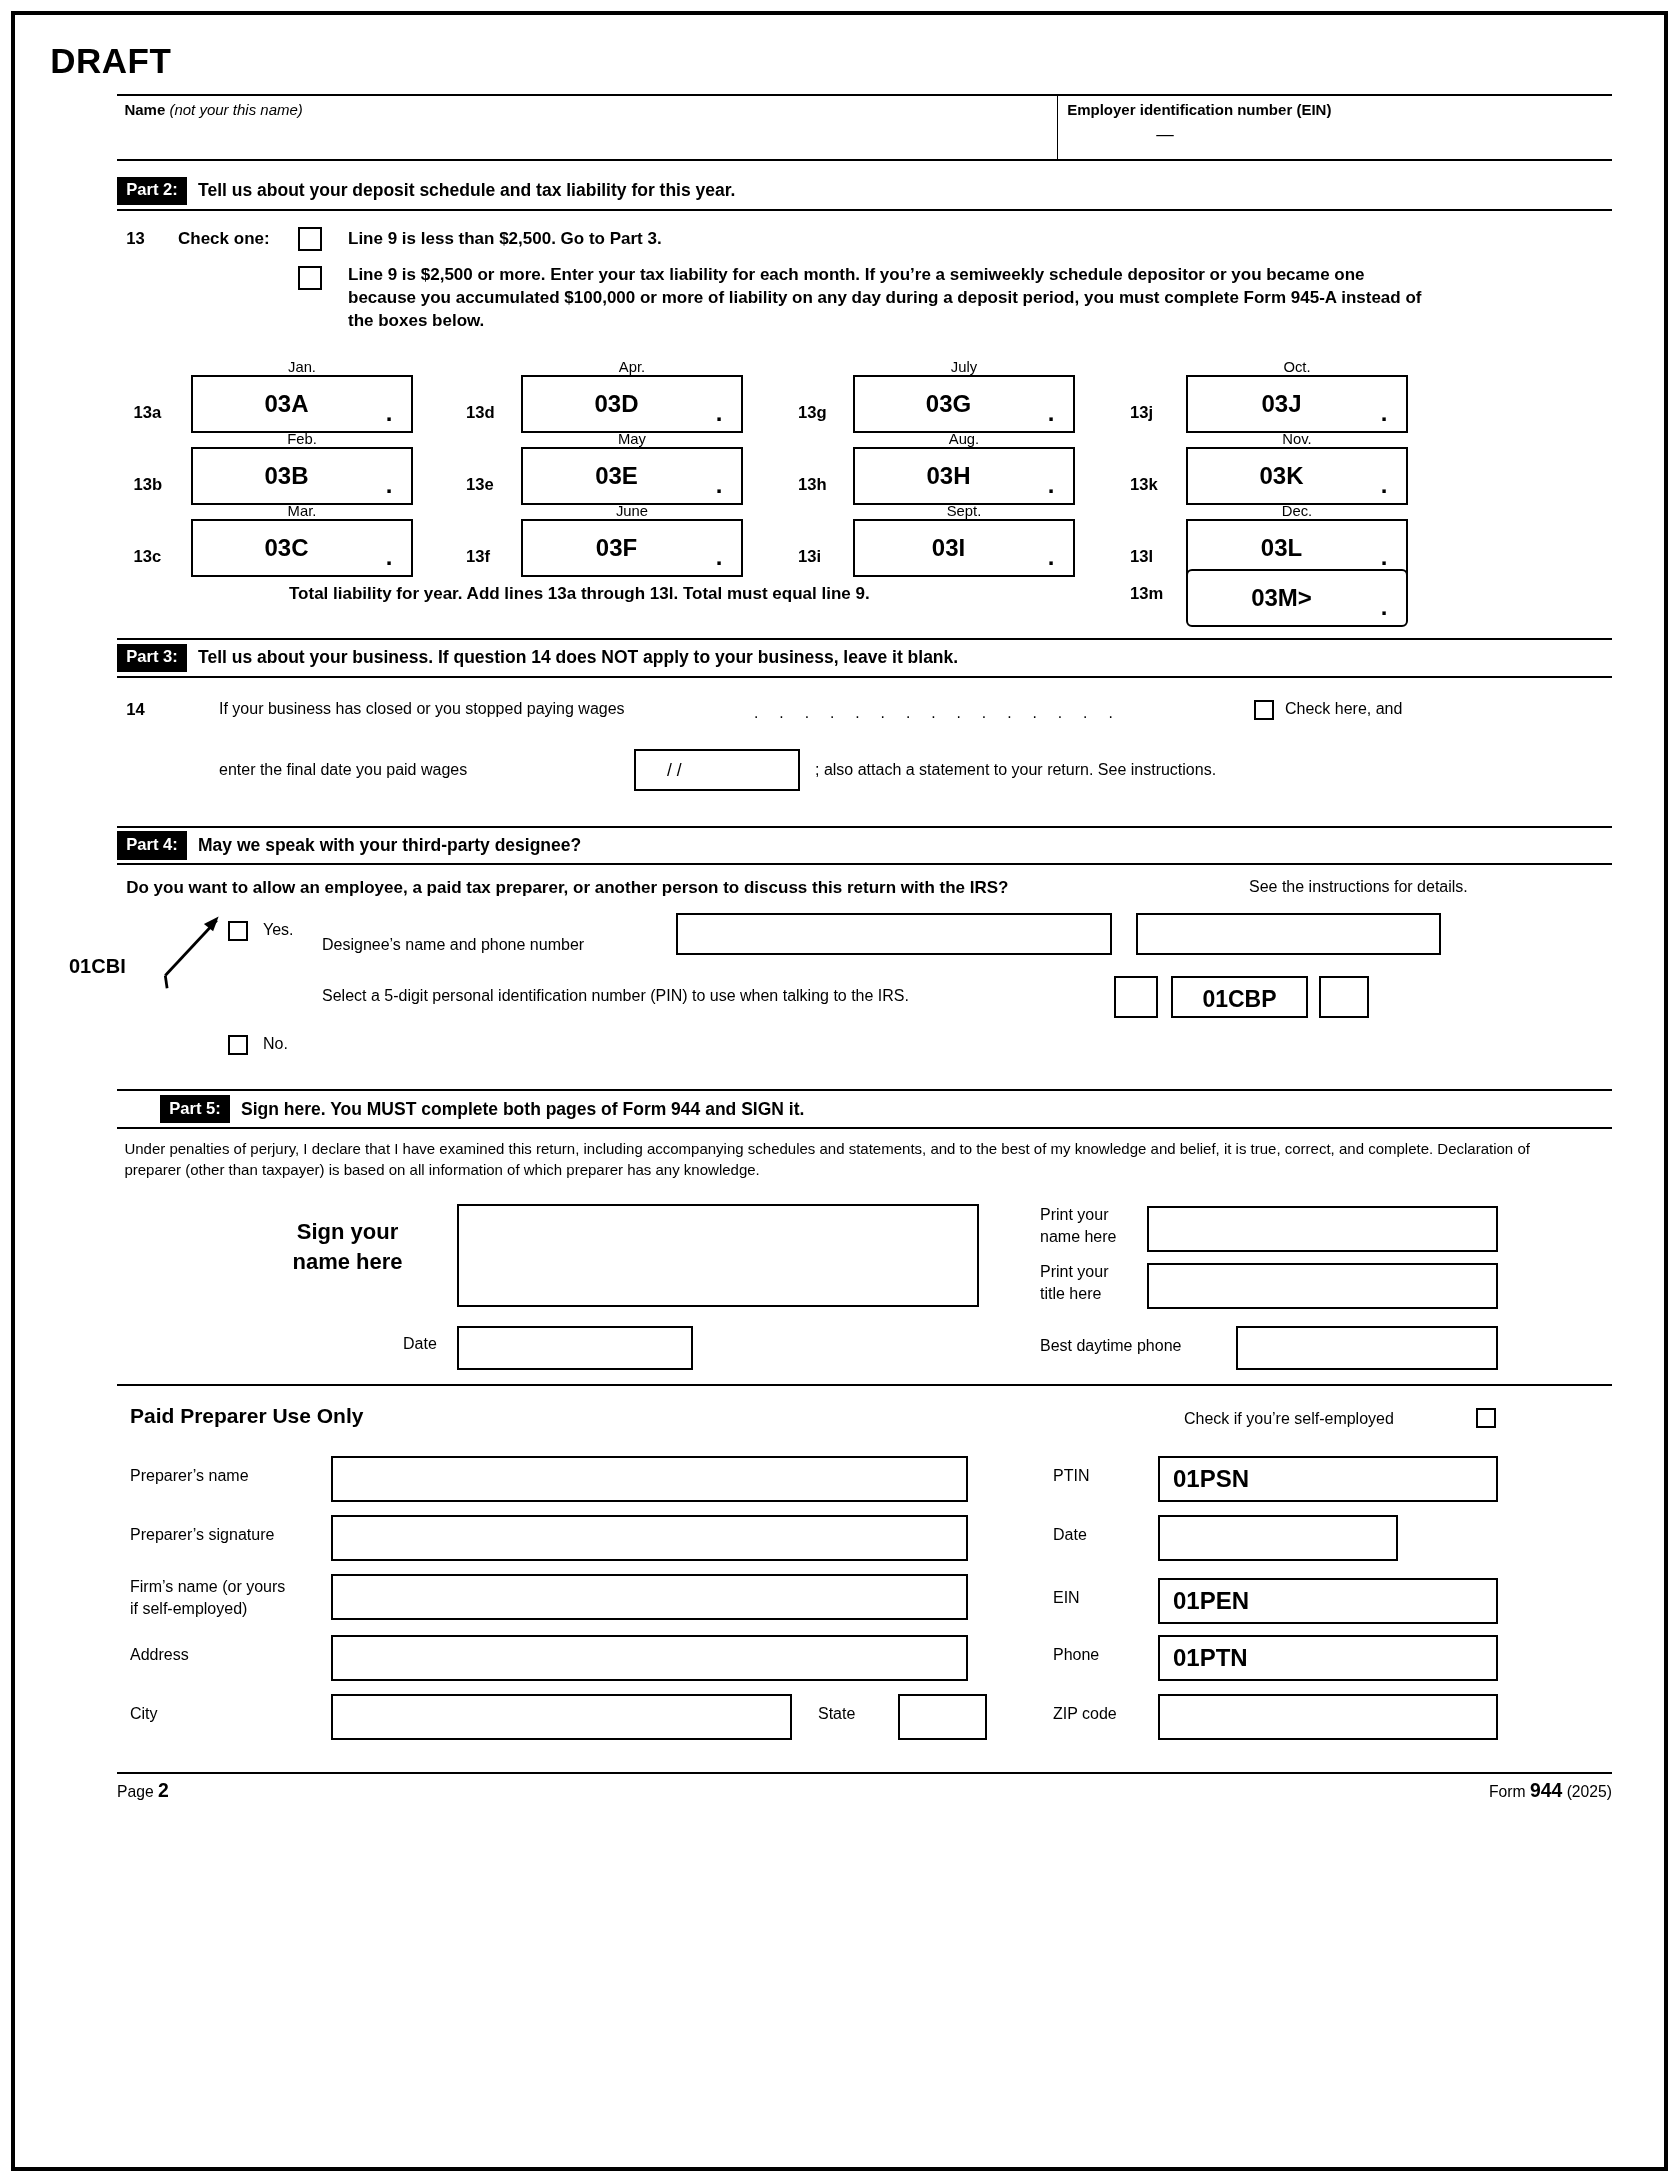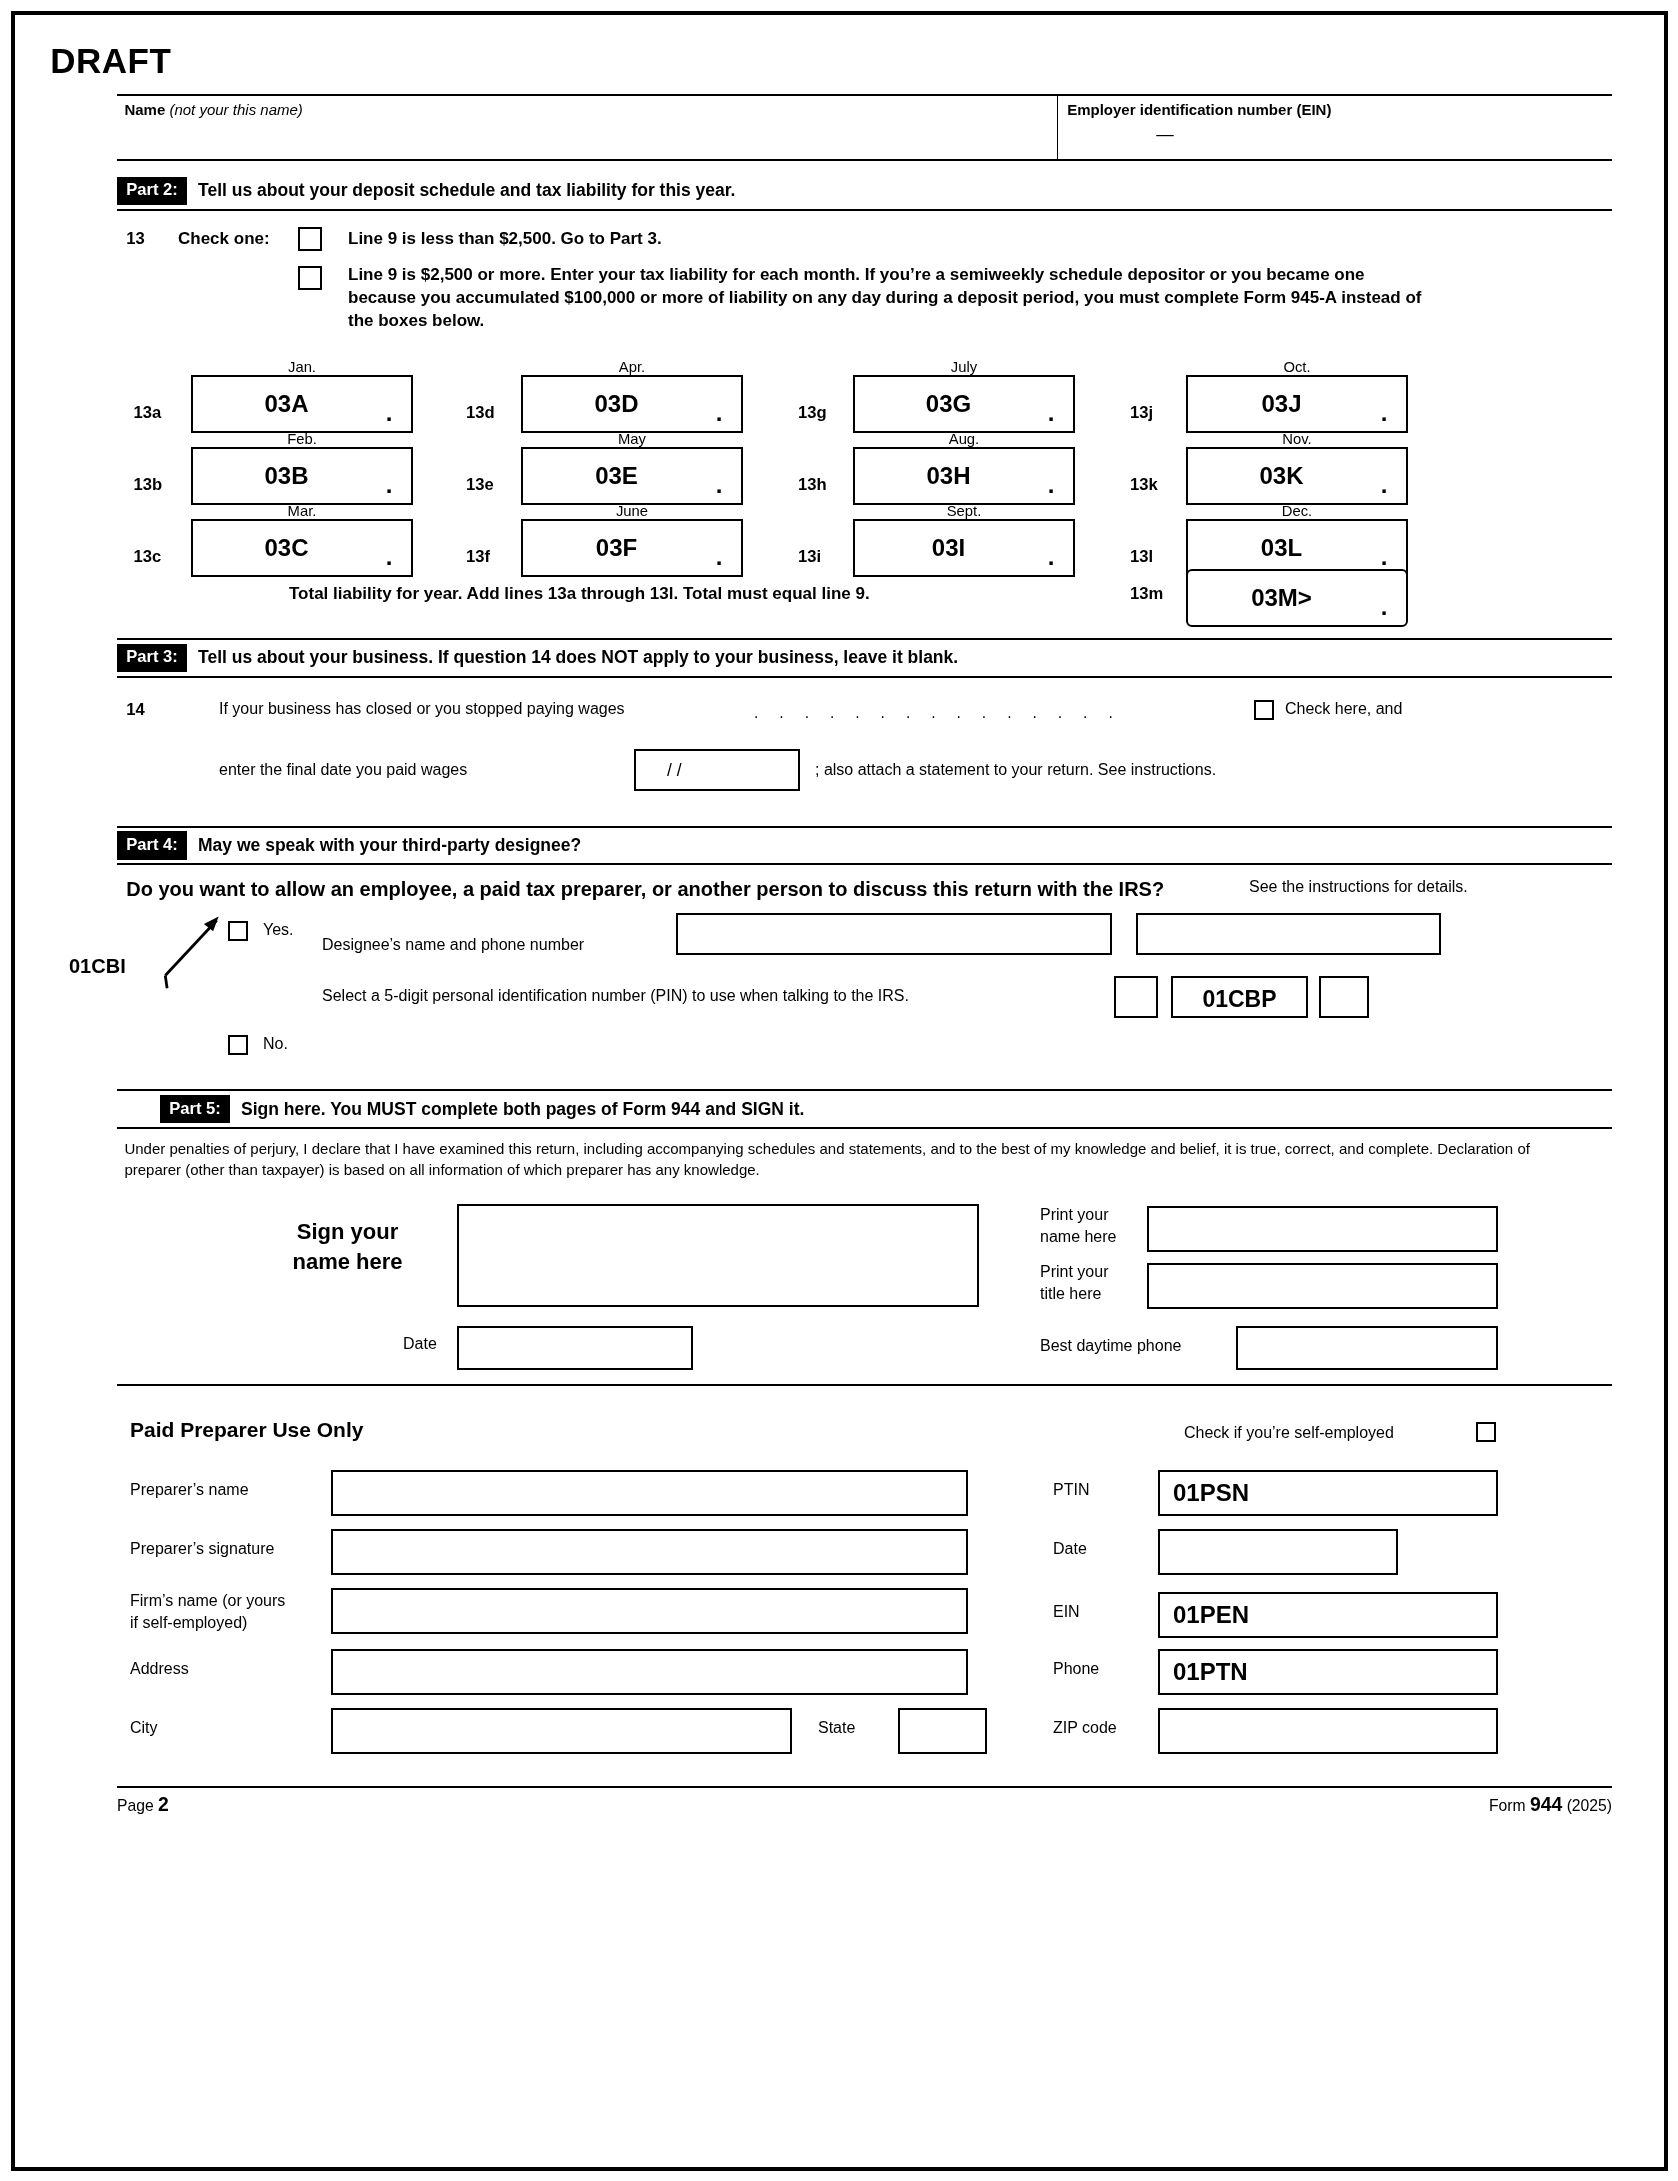--- a/index.html
+++ b/index.html
@@ -225,21 +225,21 @@
         </div>
         <span class="txt17" style="position:absolute;left:698px;top:13px;">; also attach a statement to your return. See instructions.</span>
       </div>
 
       <div class="partbar" style="border-top:2.8px solid #000;">
         <span class="tag">Part 4:</span>
         <span class="txt">May we speak with your third-party designee?</span>
       </div>
 
       <div class="row" style="height:39px;margin-top:9.2px;">
-        <span class="bold" style="position:absolute;left:9.2px;top:3.7px;font-size:20px;">Do you want to allow an employee, a paid tax preparer, or another person to discuss this return with the IRS?</span>
+        <span class="bold" style="position:absolute;left:9.2px;top:3.7px;font-size:17px;">Do you want to allow an employee, a paid tax preparer, or another person to discuss this return with the IRS?</span>
         <span class="txt17" style="position:absolute;left:1132px;top:3.7px;">See the instructions for details.</span>
       </div>
 
       <div class="row" style="height:63px;">
         <span class="cbx-sm" style="position:absolute;left:111px;top:7.4px;"></span>
         <span class="txt17" style="position:absolute;left:146px;top:7.4px;">Yes.</span>
         <span class="txt17" style="position:absolute;left:205px;top:23px;text-align:center;">Designee’s name and phone number</span>
         <div class="fieldbox" style="position:absolute;left:559px;top:0px;width:436px;height:42px;"></div>
         <div class="fieldbox" style="position:absolute;left:1019px;top:0px;width:305px;height:42px;"></div>
         <span class="callout" style="left:-48px;top:42px;">01CBI</span>
@@ -292,21 +292,21 @@
 
         <span class="sig-lbl" style="position:absolute;left:286px;top:142px;">Date</span>
         <div class="fieldbox" style="position:absolute;left:340px;top:133px;width:236px;height:44px;"></div>
 
         <span class="sig-lbl" style="position:absolute;left:923px;top:144px;">Best daytime phone</span>
         <div class="fieldbox" style="position:absolute;left:1119px;top:133px;width:262px;height:44px;"></div>
       </div>
 
       <div style="border-top:2.8px solid #000;margin-top:5.5px;"></div>
 
-      <div class="row" style="height:57px;margin-top:25px;text-align:right;">
+      <div class="row" style="height:57px;margin-top:11px;text-align:right;">
         <span class="ppheader" style="position:absolute;left:13px;top:7.4px;">Paid Preparer Use Only</span>
         <span class="pplabel" style="position:absolute;left:1067px;top:13px;">Check if you’re self-employed</span>
         <span class="cbx-sm" style="position:absolute;left:1359px;top:11px;"></span>
       </div>
 
       <div class="row" style="height:305px;">
 
         <span class="pplabel" style="position:absolute;left:13px;top:13px;">Preparer’s name</span>
         <div class="fieldbox" style="position:absolute;left:214px;top:1.8px;width:637px;height:46px;"></div>
 

